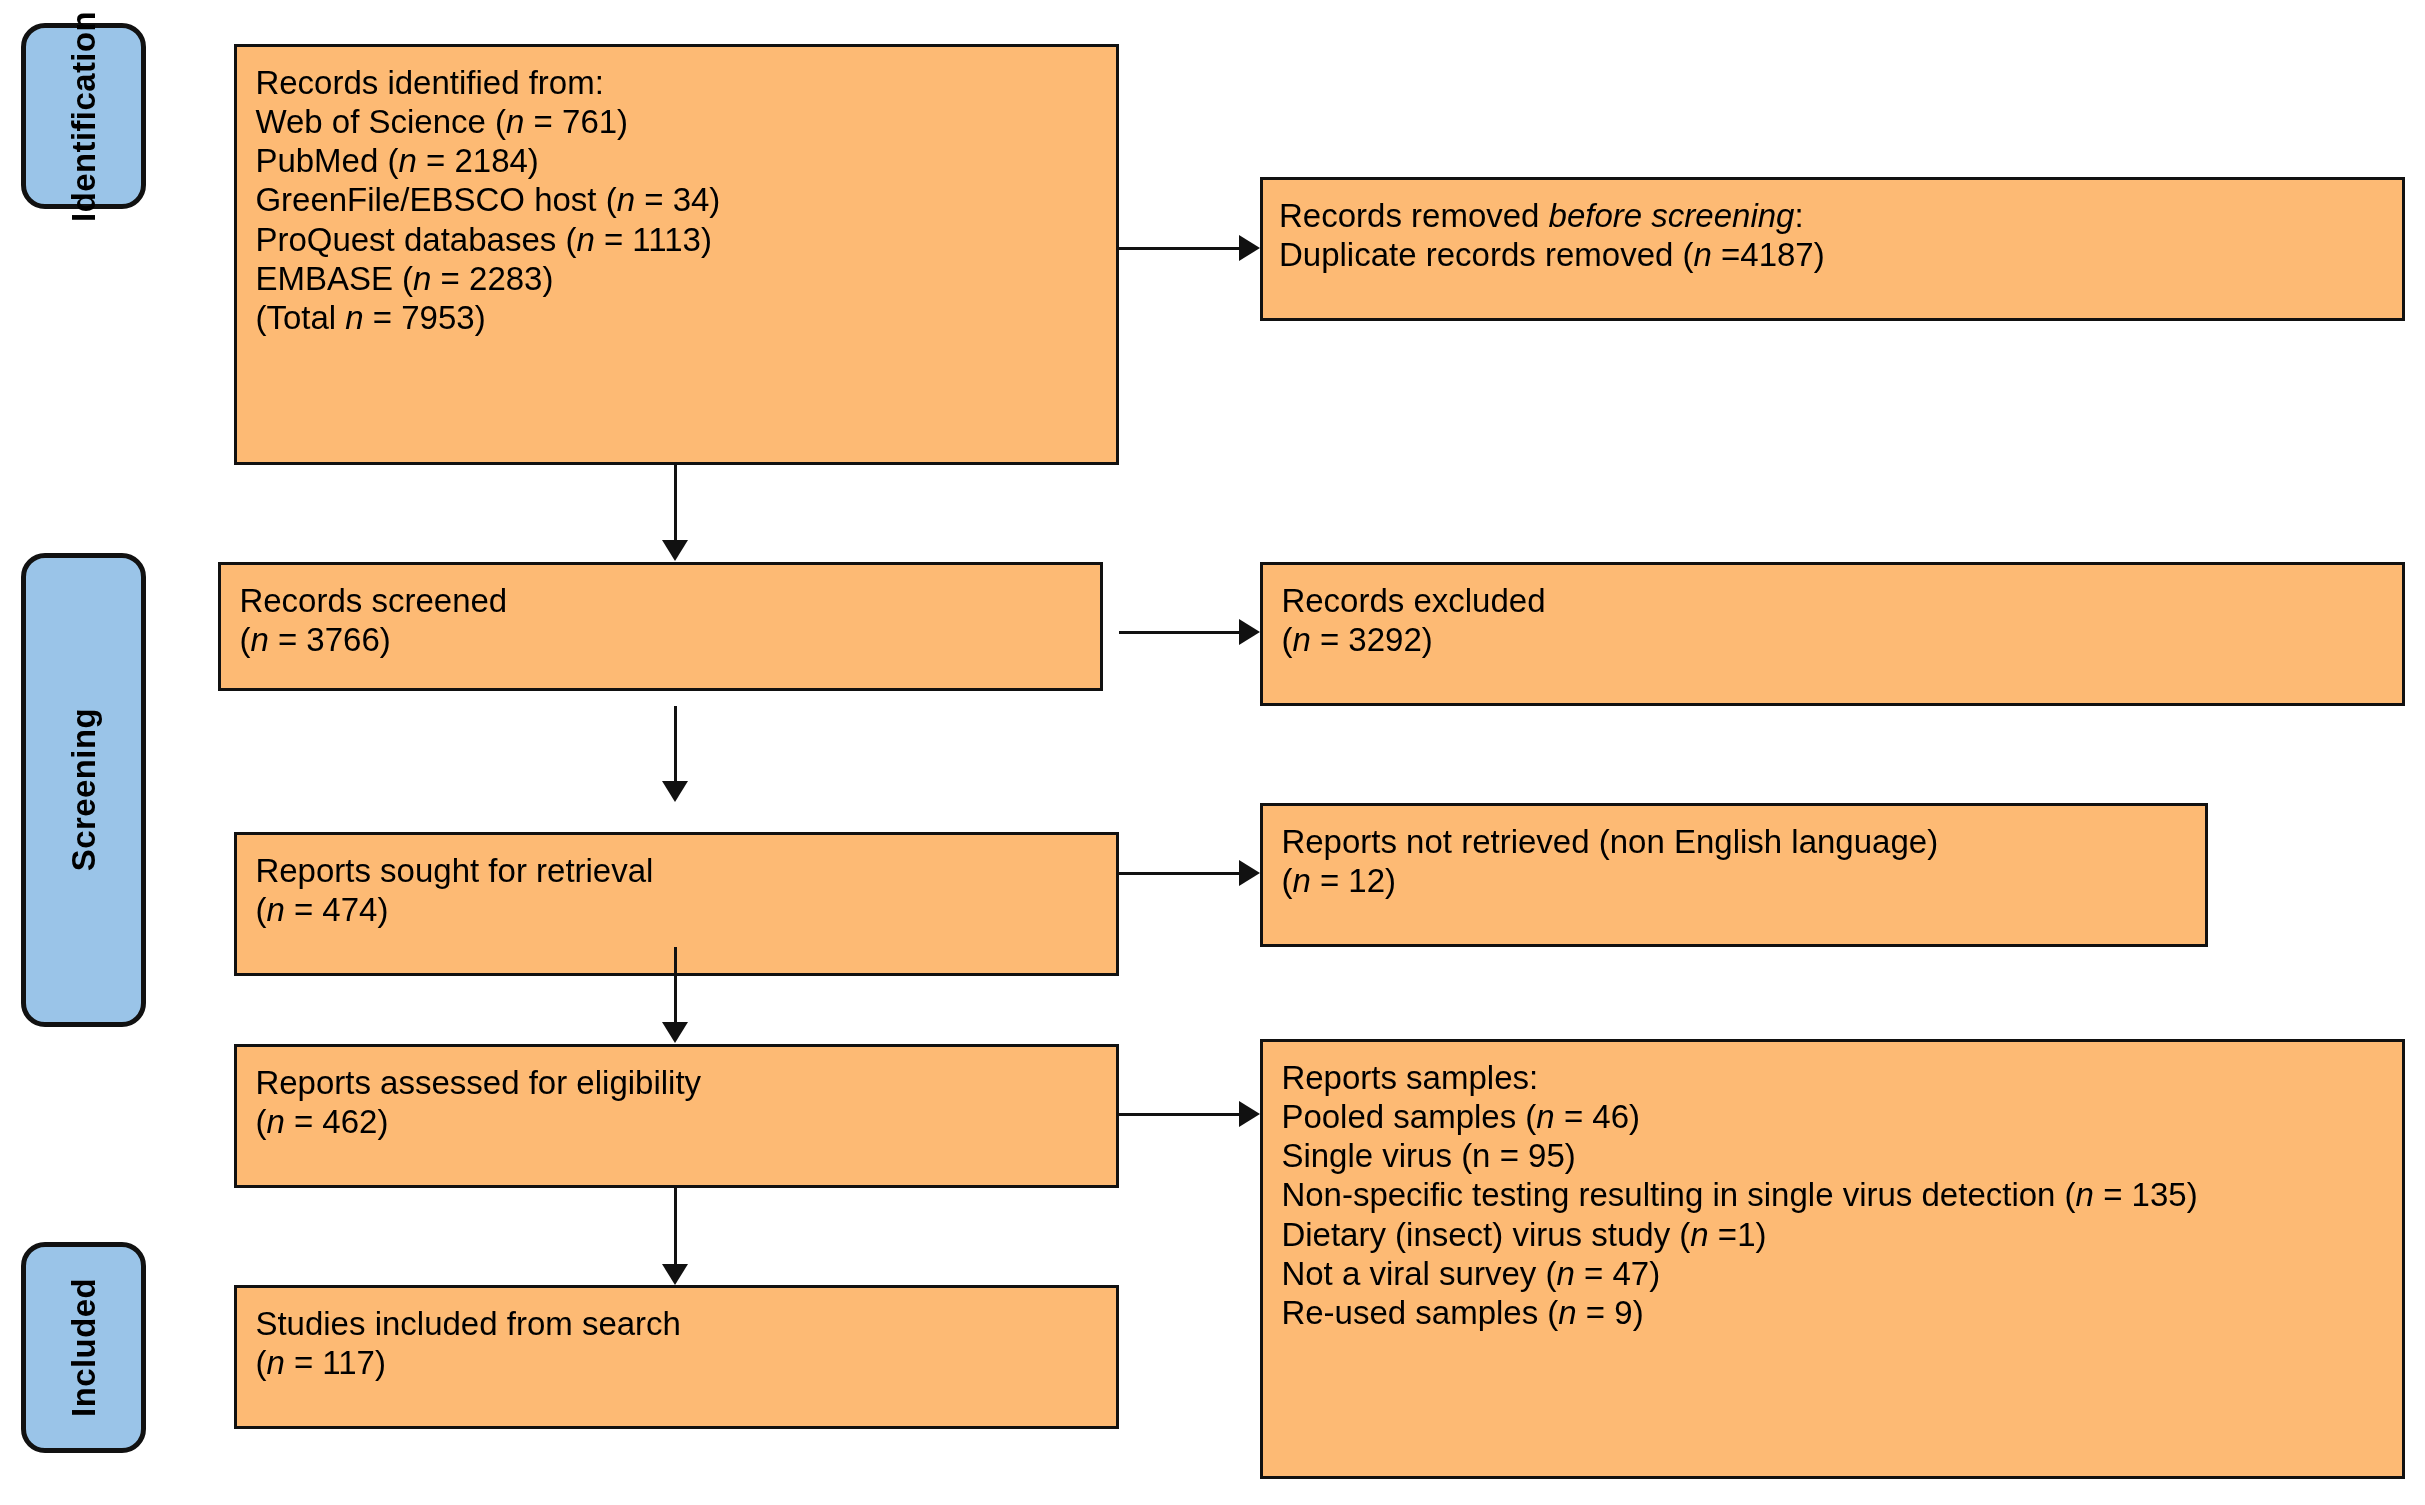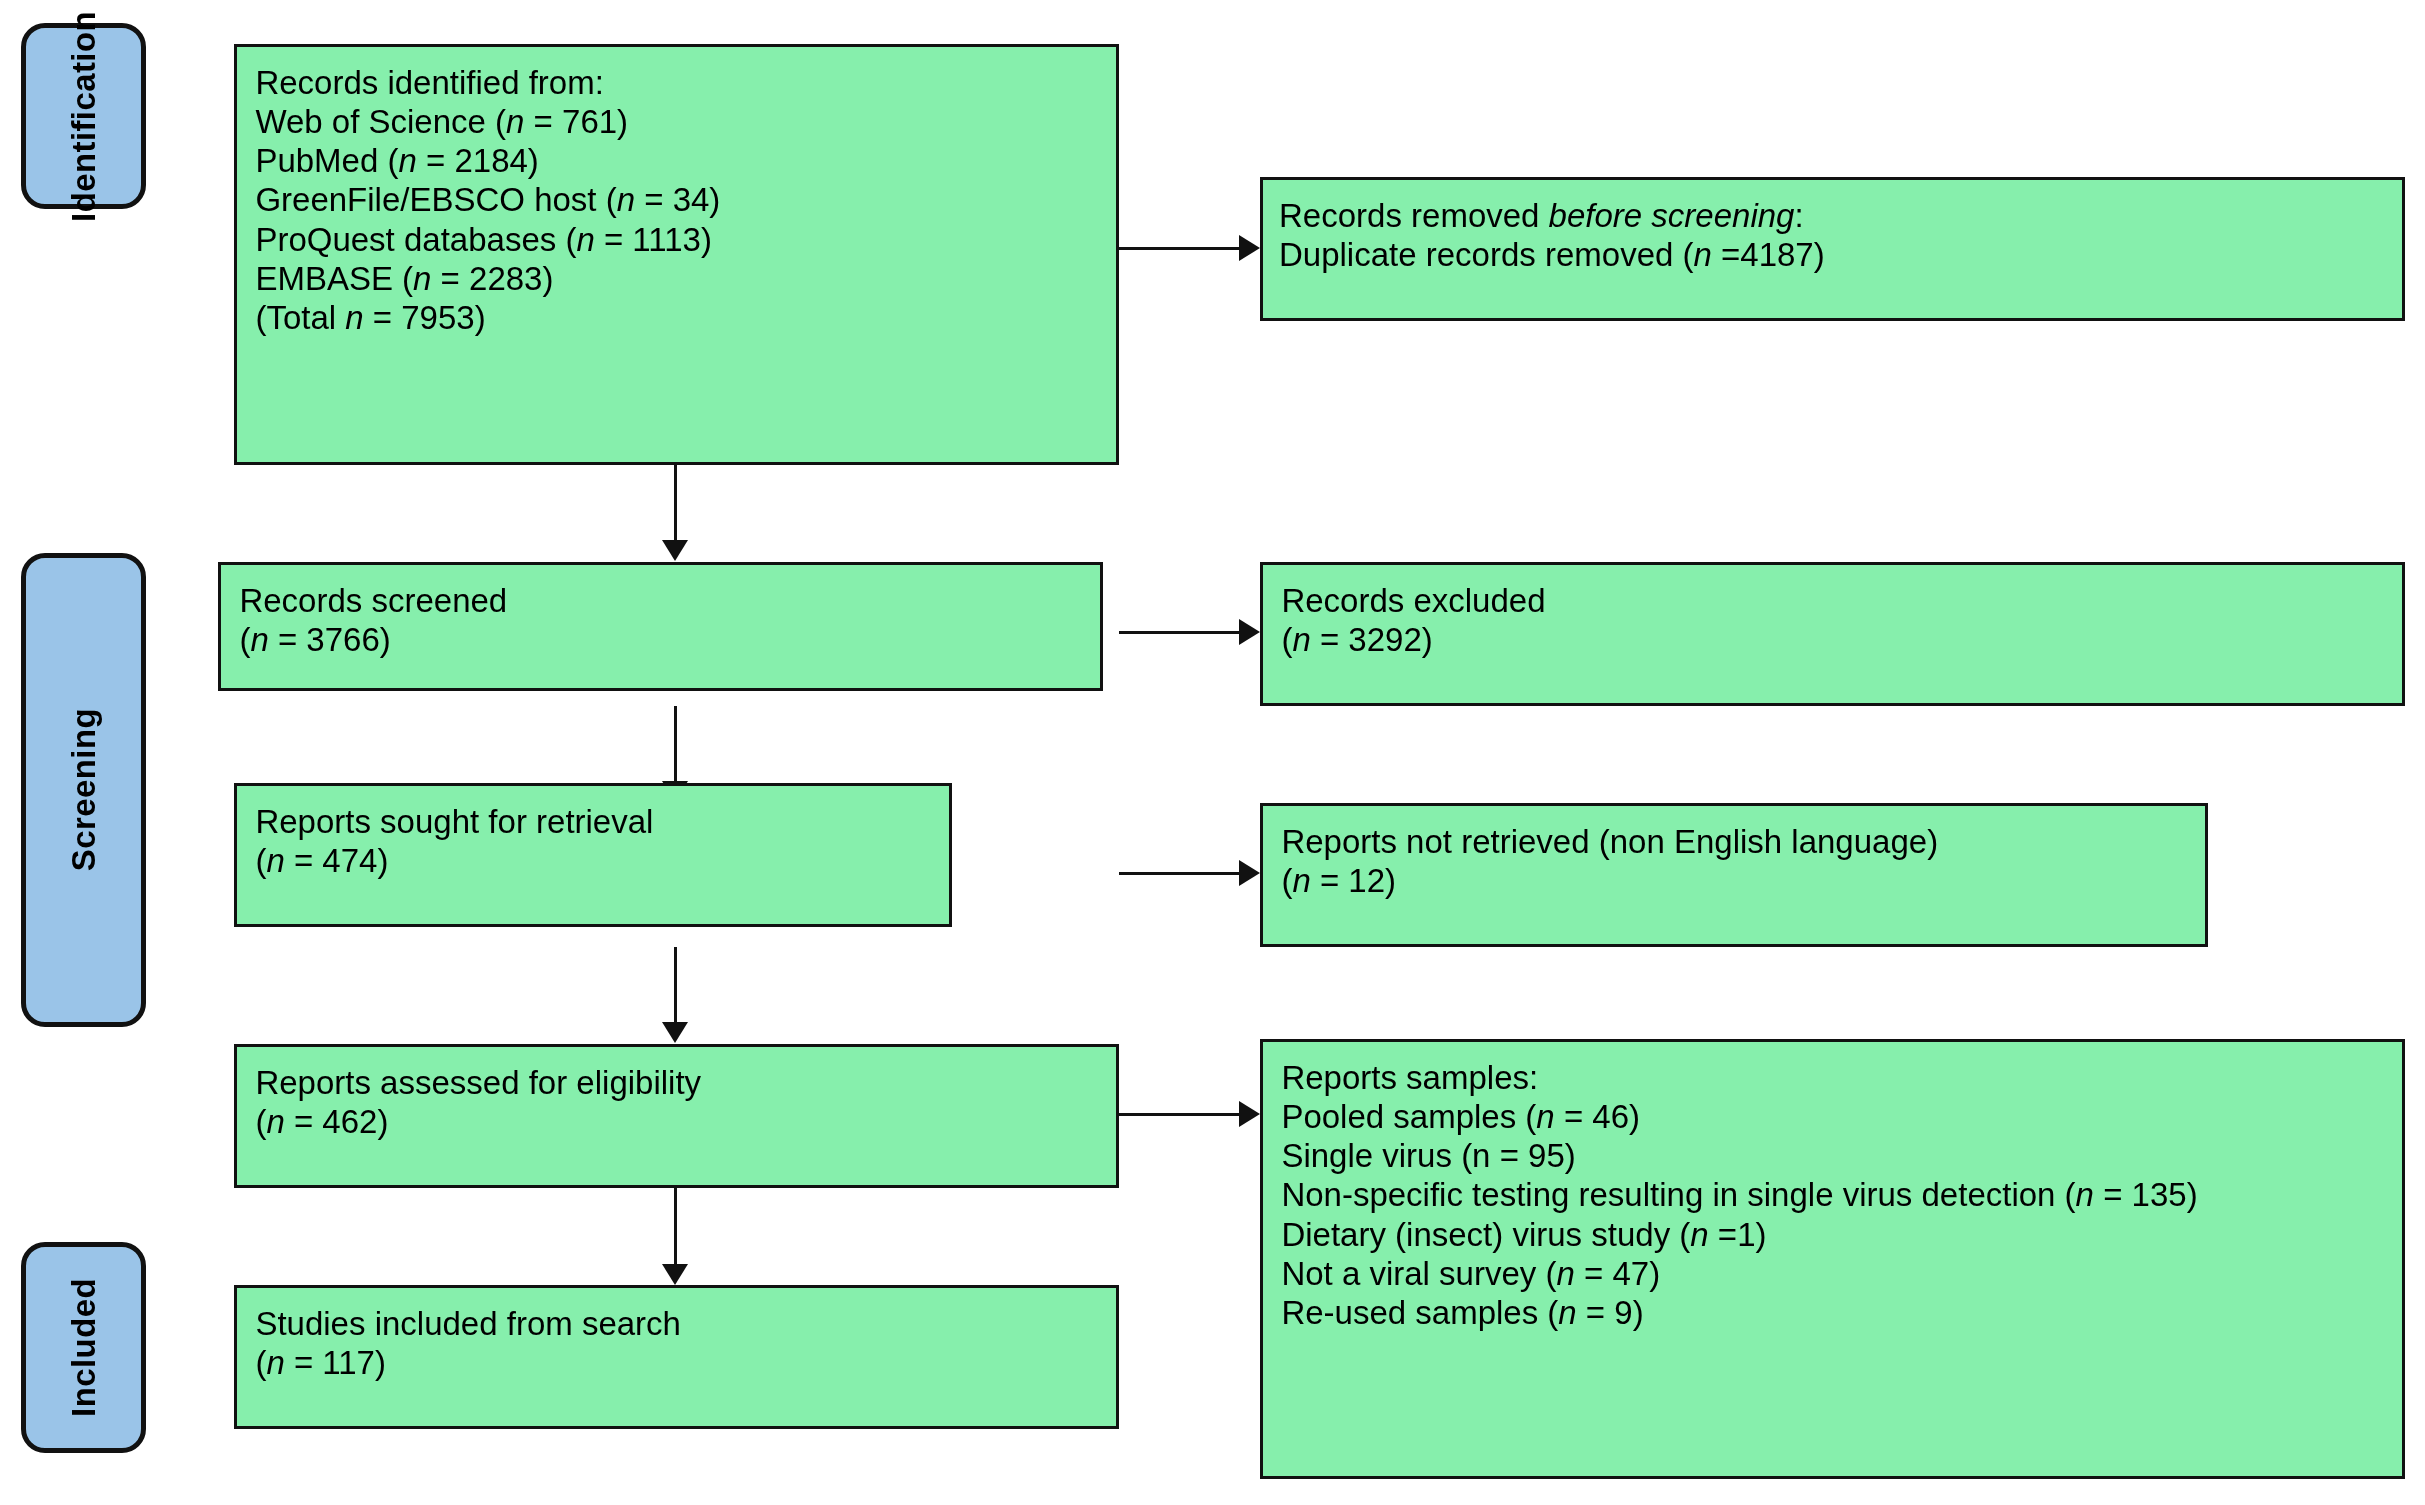--- a/index.html
+++ b/index.html
@@ -37,21 +37,21 @@
     font-size: 33px;
     letter-spacing: 0.4px;
     color: #000000;
     white-space: nowrap;
     line-height: 1;
   }
 
   
   .pbox {
     position: absolute;
-    background: #86efac;
+    background: #fdba74;
     border: 3.5px solid #111111;
     box-sizing: border-box;
     padding: 15.6px 18.4px 12.8px 18.4px;
   }
   .pbox .line {
     font-size: 33px;
     line-height: 1.19;
     color: #000000;
     white-space: nowrap;
   }
@@ -132,21 +132,21 @@
     <div class="line">Records excluded</div>
     <div class="line"><span>(</span><em>n</em><span> = 3292)</span></div>
   </div>
 
   <div class="conn-h" style="left:1119px; top:631px; width:124px;"></div>
   <div class="arrow-right" style="left:1239px; top:619px;"></div>
 
   <div class="conn-v" style="left:674px; top:706px; width:2.8px; height:89px;"></div>
   <div class="arrow-down" style="left:662px; top:781px;"></div>
 
-  <div class="pbox" style="left:234px; top:783px; width:718px; height:144px;">
+  <div class="pbox" style="left:234px; top:832px; width:885px; height:144px;">
     <div class="line">Reports sought for retrieval</div>
     <div class="line"><span>(</span><em>n</em><span> = 474)</span></div>
   </div>
 
   <div class="pbox" style="left:1260px; top:803px; width:948px; height:144px;">
     <div class="line">Reports not retrieved (non English language)</div>
     <div class="line"><span>(</span><em>n</em><span> = 12)</span></div>
   </div>
 
   <div class="conn-h" style="left:1119px; top:872px; width:124px;"></div>

